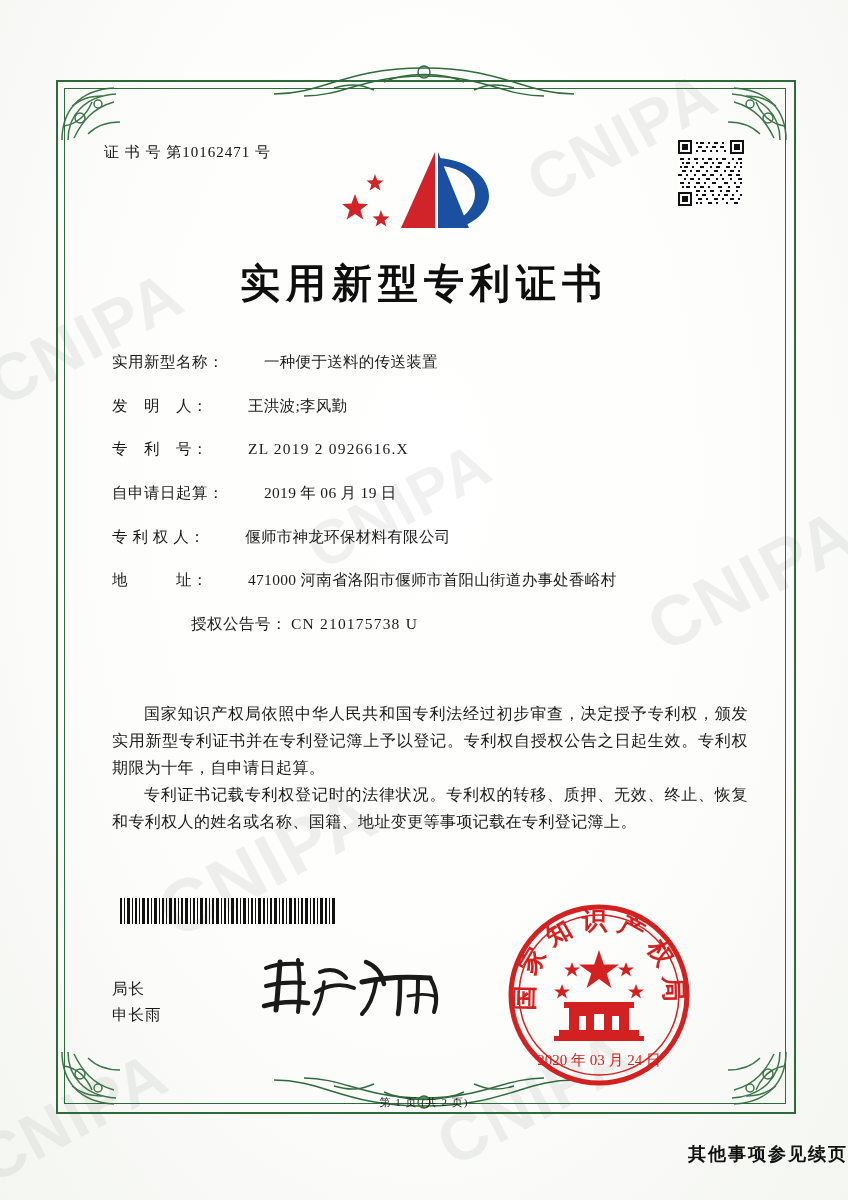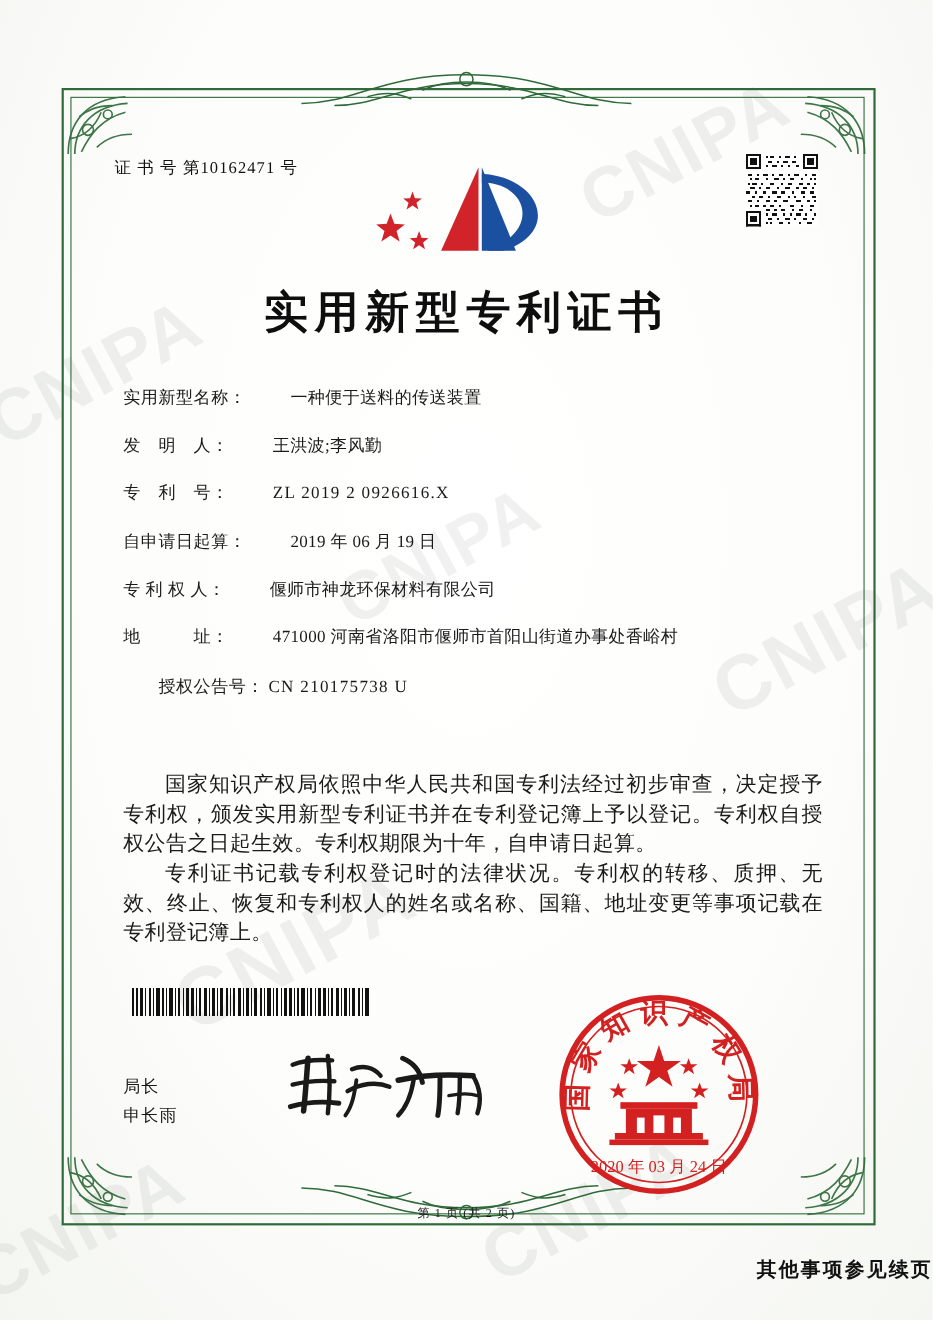--- a/index.html
+++ b/index.html
@@ -159,28 +159,28 @@
     letter-spacing: 1.2px;
   }
 
   .dual-row {
     display: flex;
     align-items: baseline;
     font-size: 15.5px;
     margin-bottom: 23px;
   }
   .dual-second {
-    margin-left: 32px;
+    margin-left: 79px;
   }
 
   .para {
     position: absolute;
     left: 112px;
     width: 636px;
-    font-size: 19px;
+    font-size: 16px;
     line-height: 27px;
     text-align: justify;
     text-indent: 2em;
     letter-spacing: 0.4px;
   }
   .para-1 { top: 700px; }
   .para-2 { top: 781px; }
 
   .barcode {
     position: absolute;

